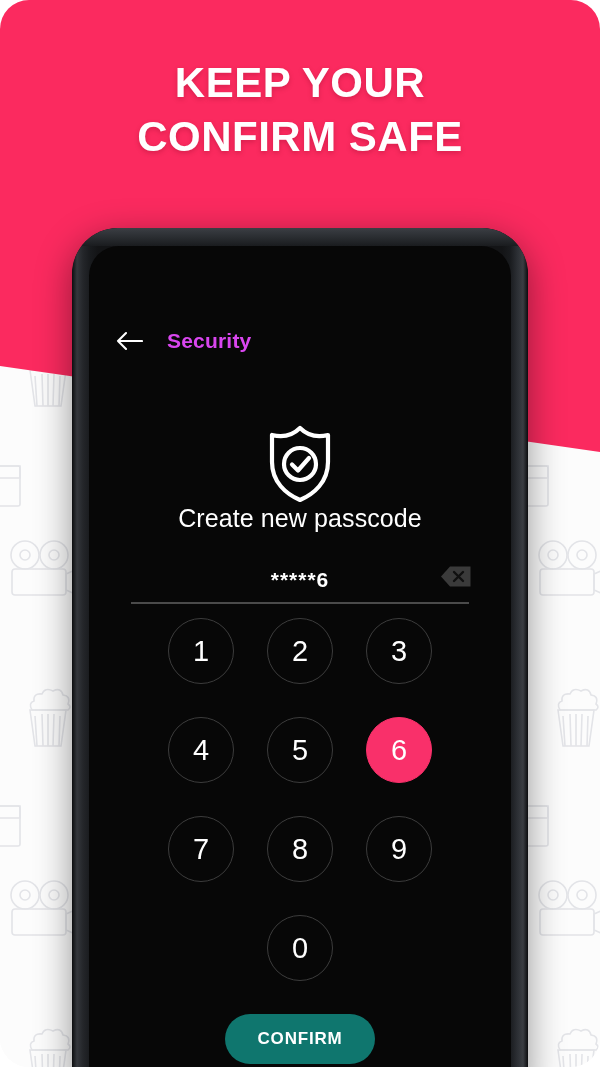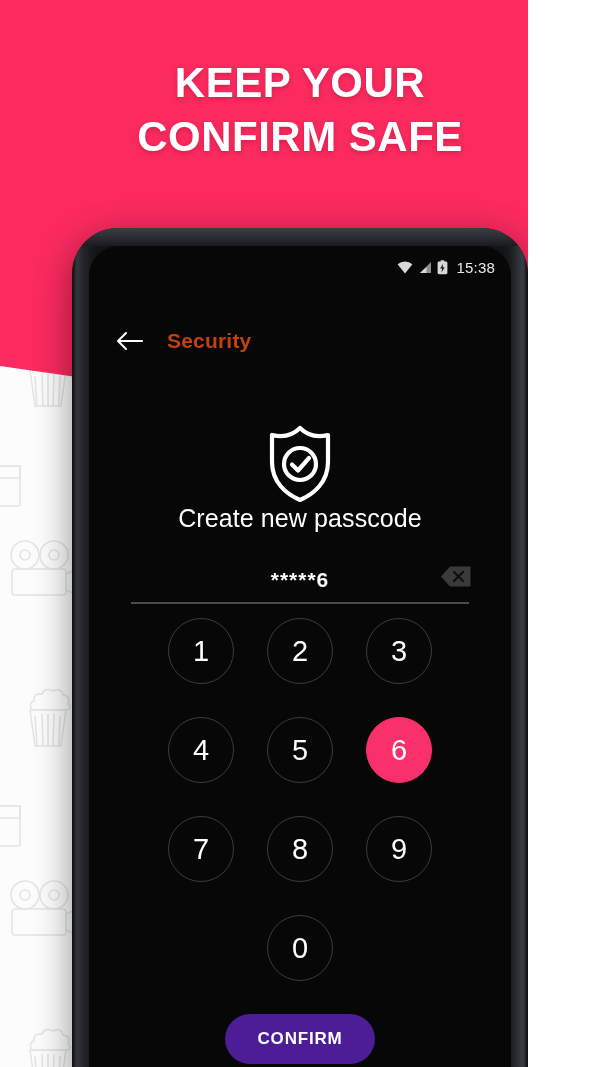--- a/index.html
+++ b/index.html
@@ -2,25 +2,26 @@
 <html><head>
 <meta charset="utf-8">
 <style>
   html, body {
     margin: 0;
     padding: 0;
     background: #ffffff;
   }
   #stage {
     position: relative;
-    width: 528px;
+    width: 600px;
     height: 1067px;
     overflow: hidden;
     font-family: "Liberation Sans", sans-serif;
     background: #fbfbfb;
+    border-radius: 29px;
   }
 
   
   .bg-white {
     position: absolute;
     inset: 0;
     background: #fcfcfc;
   }
   .bg-pattern {
     position: absolute;
@@ -139,21 +140,21 @@
   }
   .back-btn {
     width: 52px;
     display: flex;
     align-items: center;
     justify-content: center;
     margin-left: 14px;
     cursor: pointer;
   }
   .toolbar-title {
-    color: #c2410c;
+    color: #d946ef;
     font-size: 21px;
     font-weight: bold;
     margin-left: 12px;
     letter-spacing: 0.2px;
   }
 
   
   .shield-wrap {
     position: absolute;
     left: 0;
@@ -240,21 +241,21 @@
   
   .confirm-wrap {
     position: absolute;
     left: 0;
     top: 768px;
     width: 422px;
     display: flex;
     justify-content: center;
   }
   .confirm-btn {
-    background: #4c1d95;
+    background: #0f766e;
     color: #ffffff;
     font-size: 17px;
     font-weight: bold;
     letter-spacing: 0.8px;
     border: none;
     border-radius: 28px;
     padding: 15px 33px;
     cursor: pointer;
     font-family: "Liberation Sans", sans-serif;
   }
@@ -318,41 +319,20 @@
     <span class="l2">CONFIRM SAFE</span>
   </div>
 
   <div class="phone">
     <div class="phone-edge"></div>
     <div class="phone-top-sheen"></div>
     <div class="earpiece"></div>
 
     <div class="screen">
 
-      <div class="statusbar">
-        <span class="sb-icon">
-          <svg width="16" height="13" viewBox="0 0 16 13">
-              <path d="M8 12.5 L0.6 3.2 A11.5 11.5 0 0 1 15.4 3.2 Z" fill="#d8d8d8"></path>
-            </svg>
-        </span>
-        <span class="sb-icon">
-          <svg width="14" height="13" viewBox="0 0 14 13">
-            <path d="M13 1 L13 12 L2 12 Z" fill="#8d8d8d"></path>
-            <path d="M8.5 6 L8.5 12 L2 12 Z" fill="#d8d8d8"></path>
-          </svg>
-        </span>
-        <span class="sb-icon">
-          <svg width="11" height="15" viewBox="0 0 11 15">
-            <rect x="0.6" y="1.6" width="9.8" height="12.6" rx="1.4" fill="#d8d8d8"></rect>
-            <rect x="3.6" y="0.2" width="3.8" height="1.8" rx="0.6" fill="#d8d8d8"></rect>
-            <path d="M6.2 3.4 L3.1 8.4 L5.1 8.4 L4.5 12.4 L7.7 7.2 L5.6 7.2 Z" fill="#1b1b1b"></path>
-          </svg>
-        </span>
-        <span class="sb-time">15:38</span>
-      </div>
 
       <div class="toolbar">
         <span class="back-btn">
           <svg width="27" height="20" viewBox="0 0 27 20">
             <path d="M26 10 L2 10 M10 2 L2 10 L10 18" stroke="#ffffff" stroke-width="2.1" fill="none" stroke-linecap="round" stroke-linejoin="round"></path>
           </svg>
         </span>
         <span class="toolbar-title">Security</span>
       </div>
 

